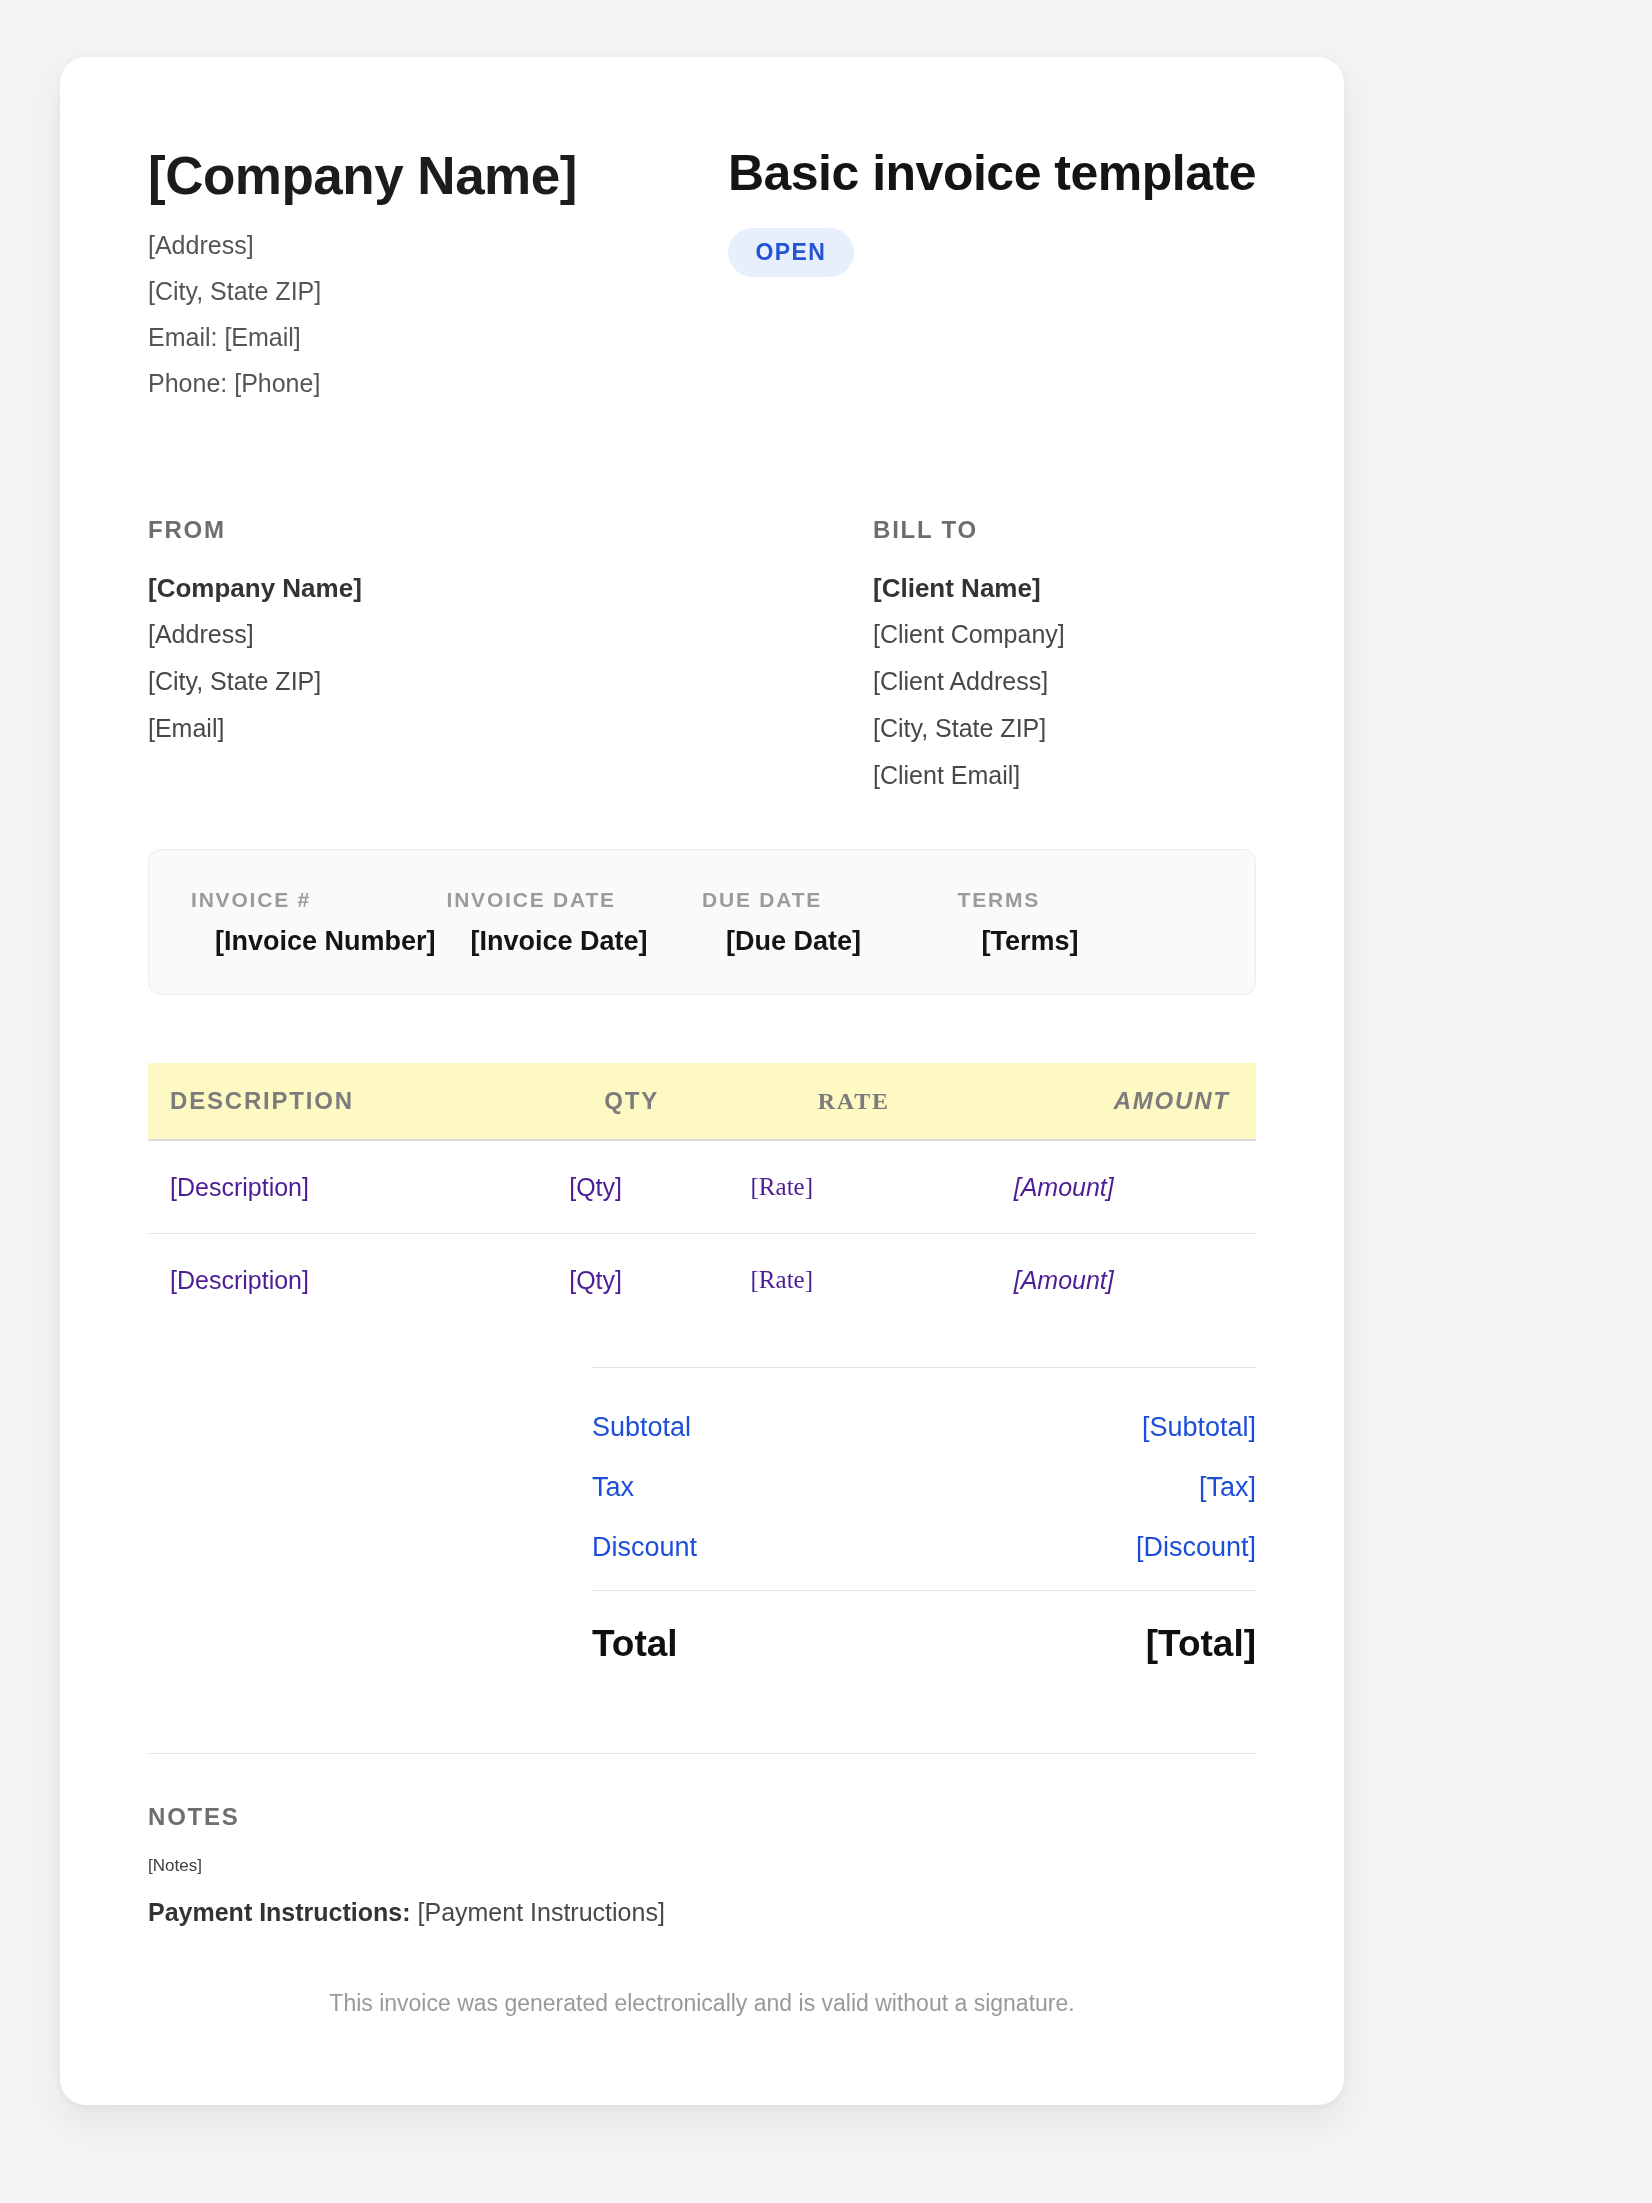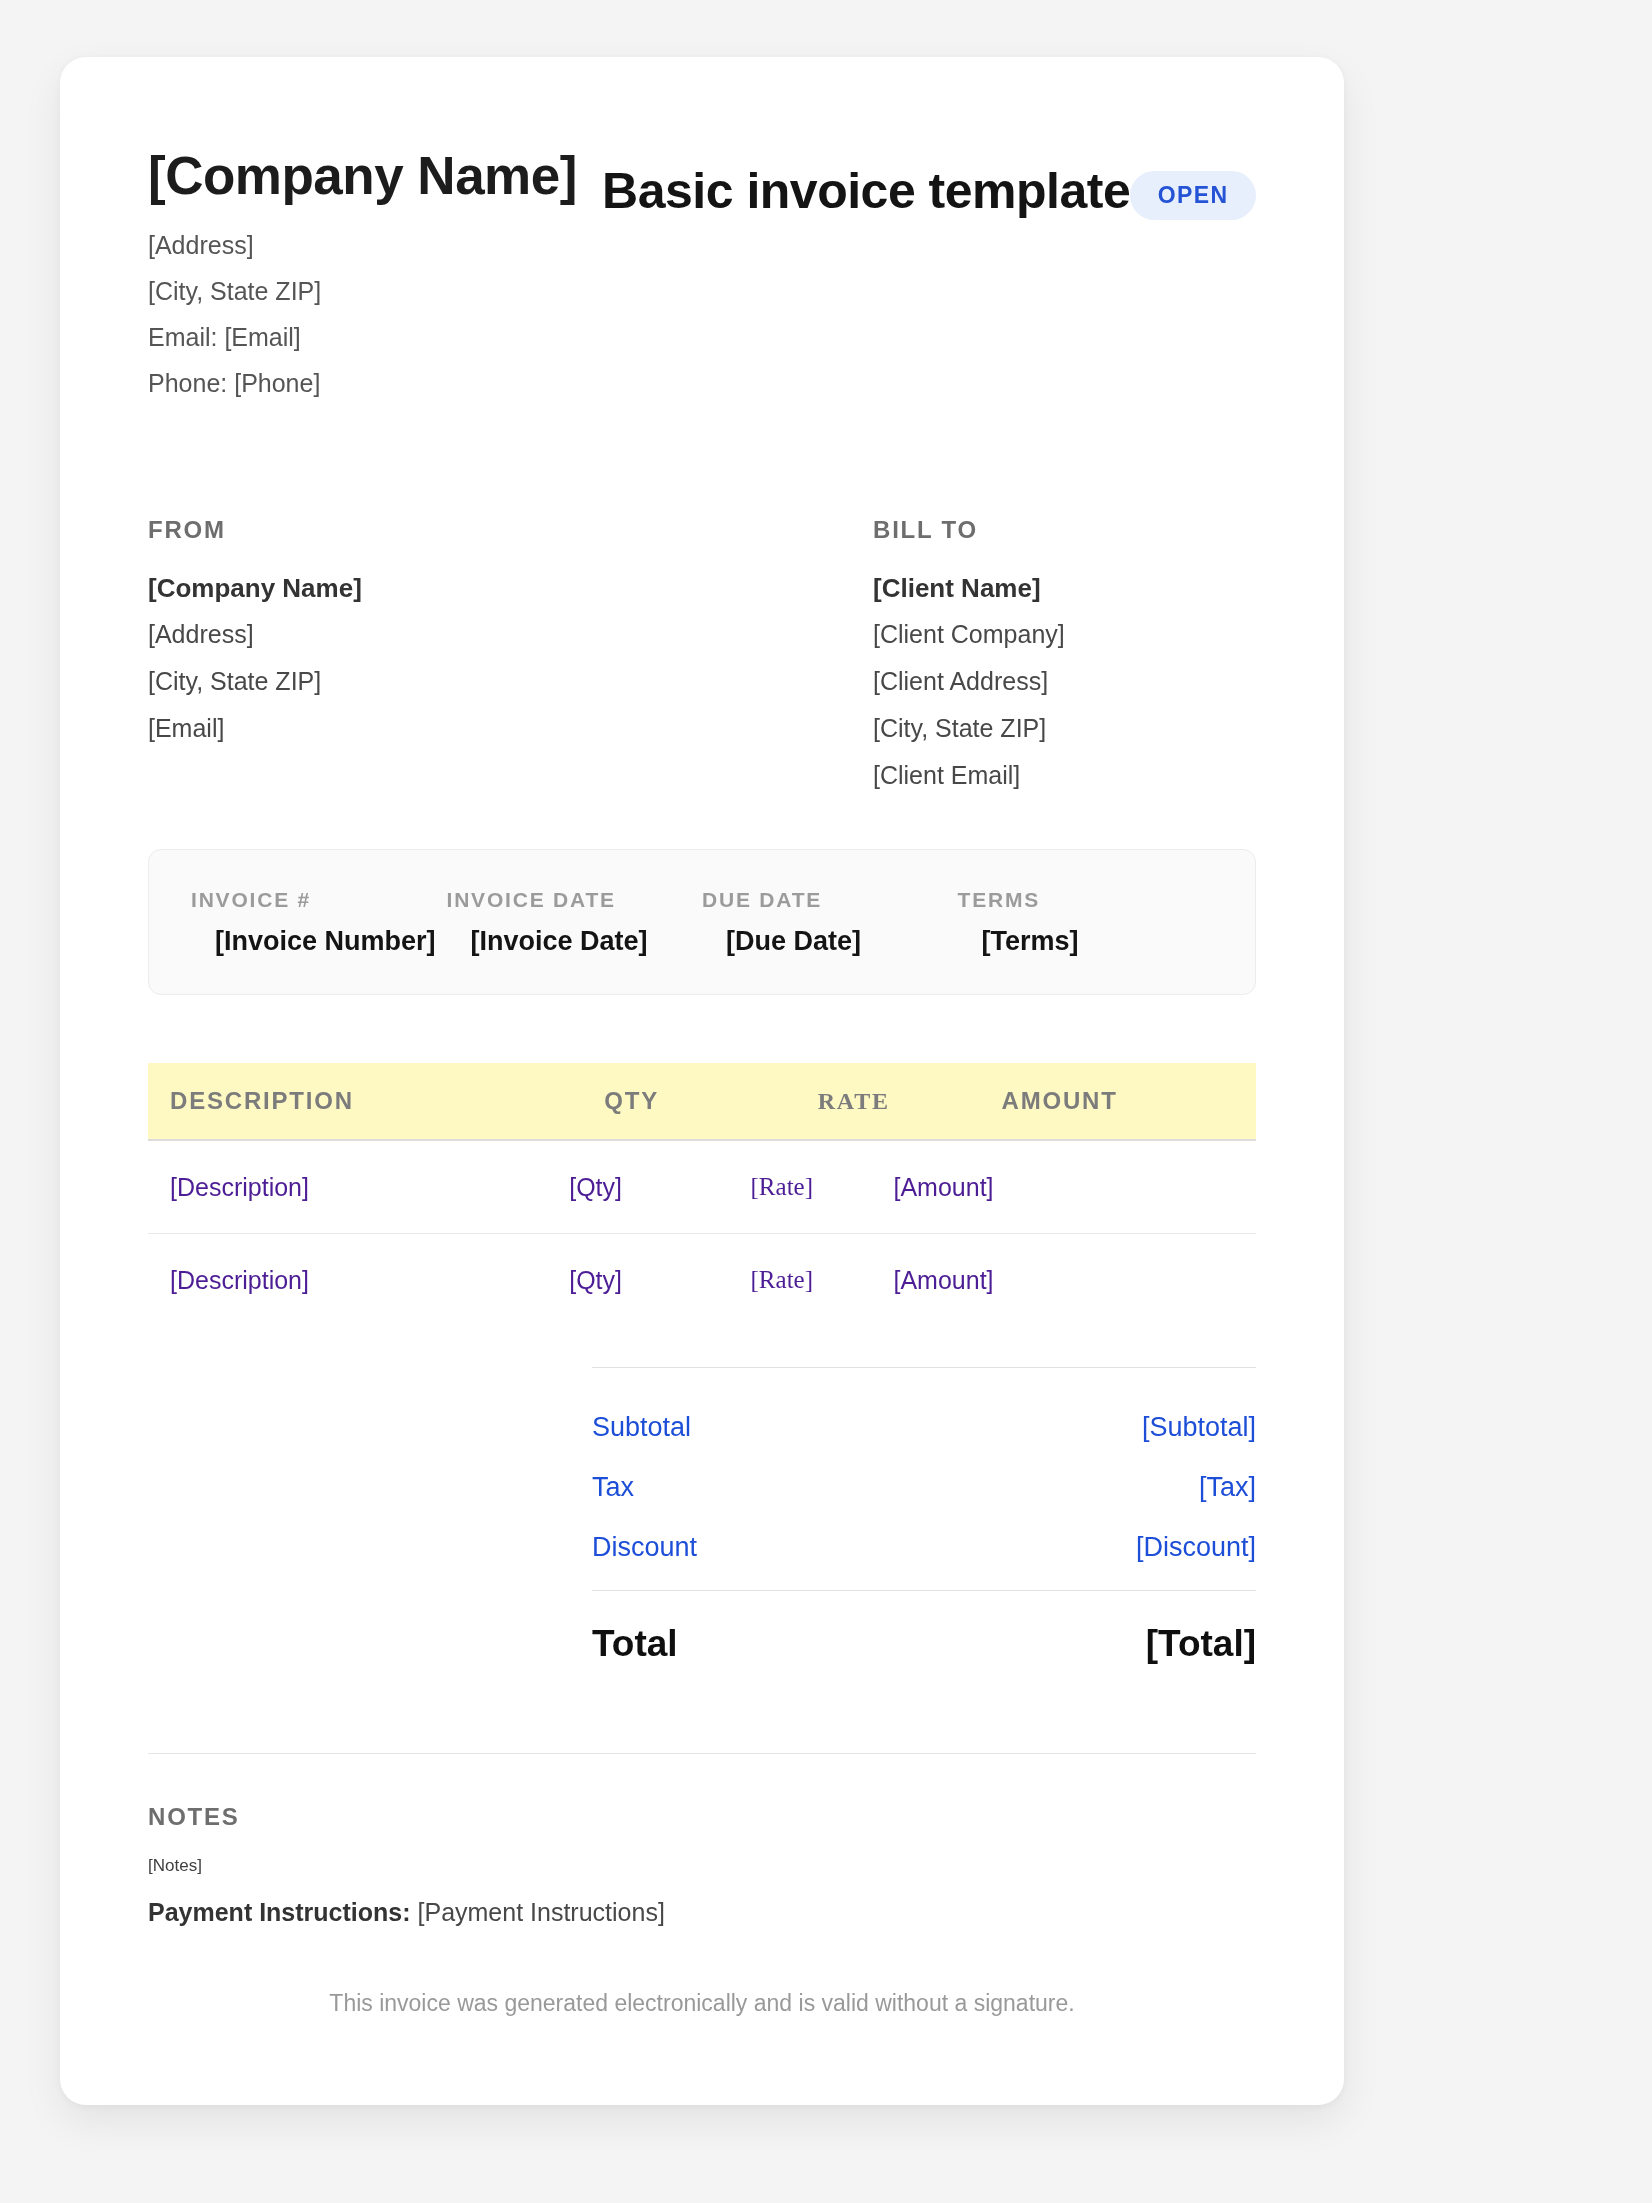--- a/index.html
+++ b/index.html
@@ -19,21 +19,21 @@
     padding:88px 88px 0 88px;
     overflow:hidden;
   }
   
   .header{display:flex;justify-content:space-between;align-items:flex-start;}
   .company-name{
     margin:0;font-size:53px;line-height:62px;font-weight:bold;color:#1c1c1c;letter-spacing:-0.5px;
   }
   .addr{margin-top:14.7px;}
   .addr p{margin:0;font-size:25px;line-height:46px;color:#555;}
-  .header-right{display:flex;flex-direction:row;align-items:flex-end;}
+  .header-right{display:flex;flex-direction:column;align-items:flex-start;}
   .doc-title{margin:0;font-size:50px;line-height:57px;font-weight:bold;color:#141414;letter-spacing:-0.5px;}
   .badge{
     margin-top:26px;display:inline-block;
     padding:11px 27.5px;border-radius:26px;
     font-size:23px;font-weight:bold;letter-spacing:1.4px;
     background:#e8effc;color:#2453d6;
   }
   
   .parties{margin-top:110px;display:grid;grid-template-columns:725px 1fr;}
   .sec-label{font-size:24px;line-height:27.5px;font-weight:bold;color:#6e6e6e;letter-spacing:1.8px;margin-bottom:22px;}
@@ -57,21 +57,21 @@
   }
   .t-head div{font-size:24px;line-height:26px;font-weight:bold;color:#7c7c7c;letter-spacing:1.8px;}
   .t-row{
     display:grid;grid-template-columns:33% 14% 21% 32%;
     padding:33px 22px;box-sizing:border-box;
   }
   .t-row div{font-size:25px;line-height:26px;color:#4c1d95;}
   .t-row.ruled{border-bottom:0.9px solid #e9e9e9;}
   .c-qty{text-align:center;}
   .c-rate{text-align:center;font-family:Liberation Serif, serif;}
-  .c-amount{text-align:left;}
+  .c-amount{text-align:center;font-style:italic;}
   
   .totals{margin-top:41px;margin-left:auto;width:664px;border-top:1.8px solid #e2e2e2;padding-top:46px;}
   .tot-row{display:flex;justify-content:space-between;margin-bottom:34px;}
   .tot-row span{font-size:27px;line-height:26px;color:#1d4ed8;}
   .grand{border-top:1.8px solid #e2e2e2;margin-top:-4.6px;padding-top:32px;display:flex;justify-content:space-between;}
   .grand span{font-size:37px;line-height:42px;font-weight:bold;color:#0f0f0f;}
   
   .divider{margin:88px 0 0 0;border:none;border-top:0.9px solid #e5e5e5;}
   .notes{margin-top:49px;}
   .notes-body{margin:20px 0 0 0;font-size:17px;line-height:27.5px;color:#404040;}

